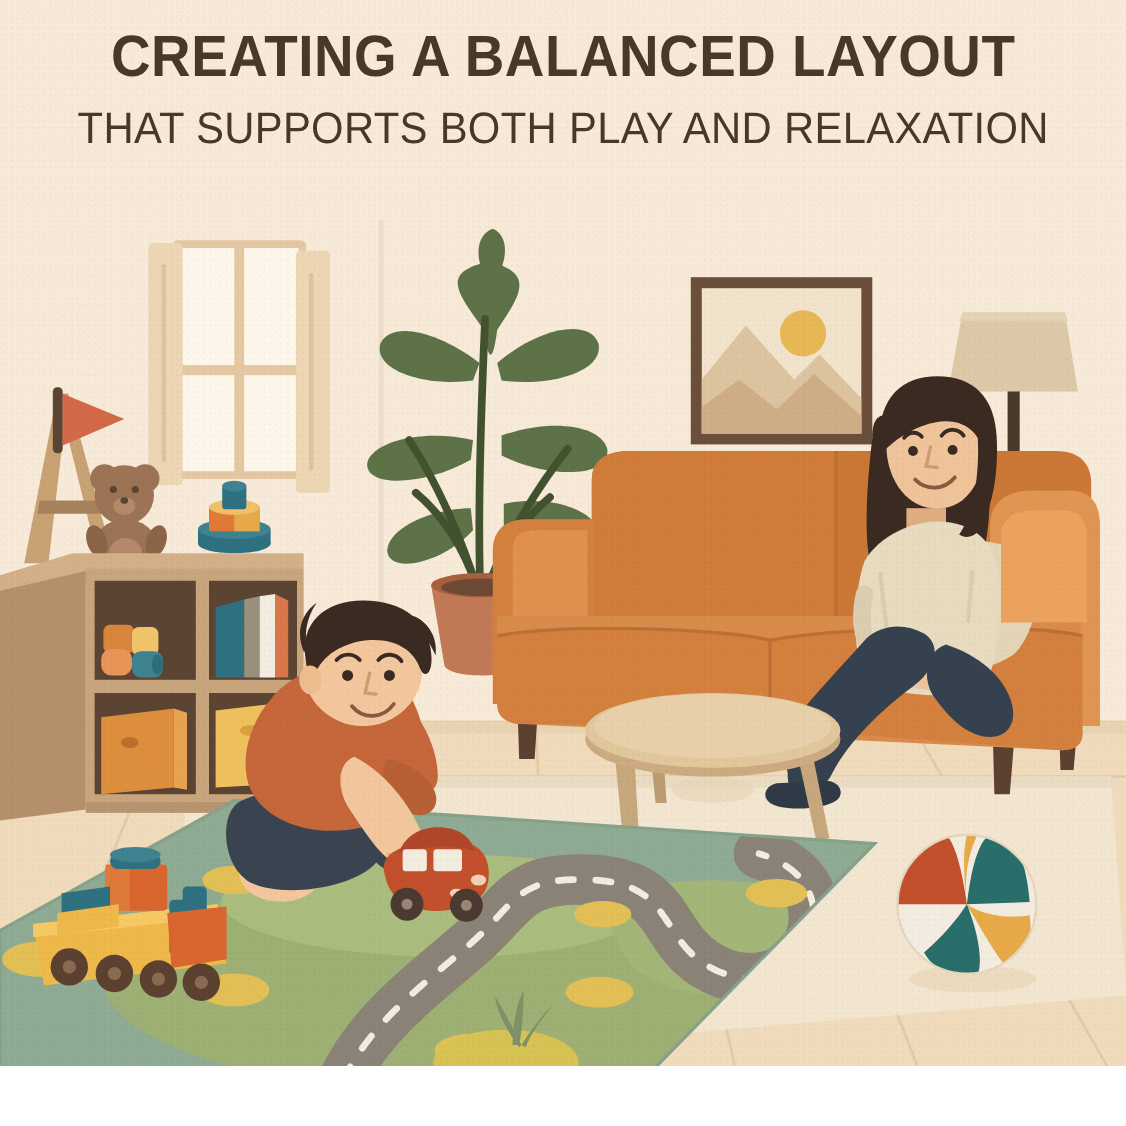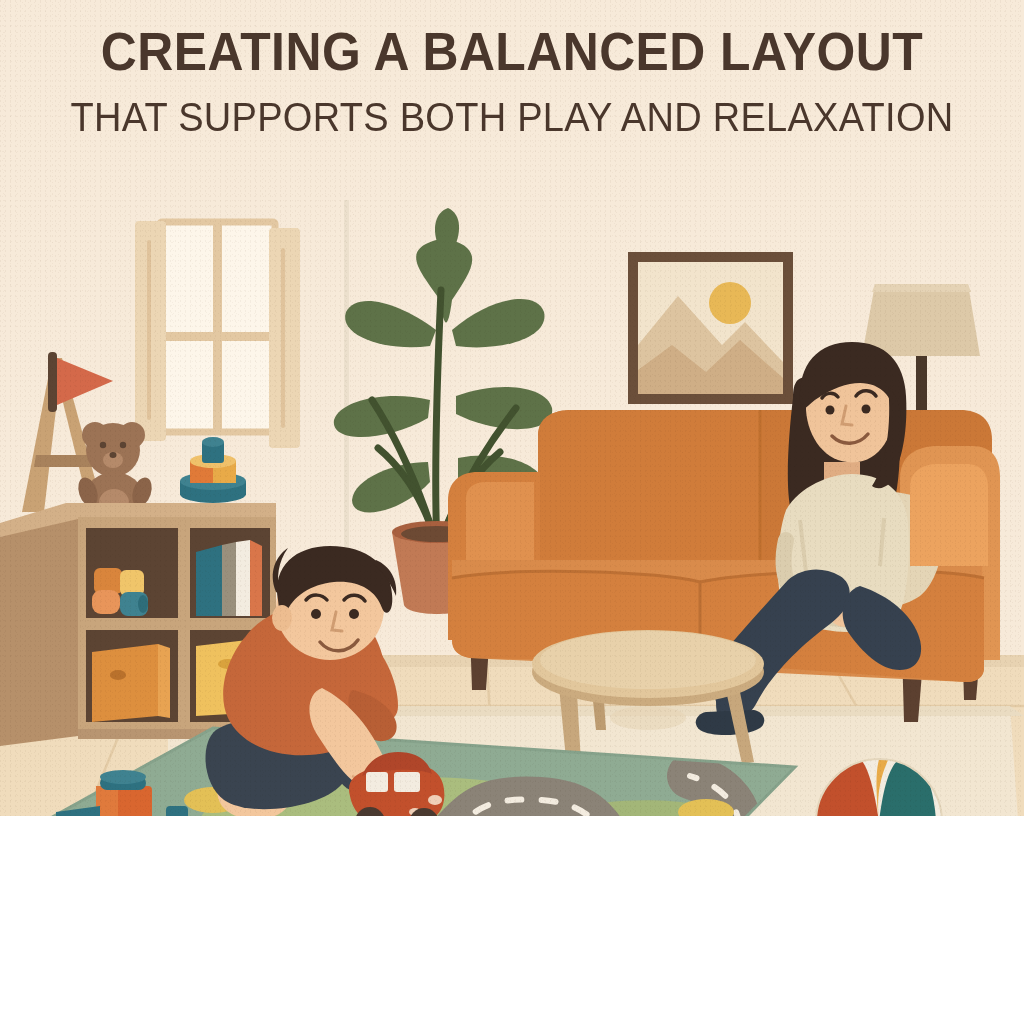--- a/index.html
+++ b/index.html
@@ -1,19 +1,19 @@
 <!DOCTYPE html>
 <html><head>
 <meta charset="utf-8">
 <title>Creating a Balanced Layout</title>
 <style>
   html,body{margin:0;padding:0;background:#fff;}
   body{font-family:"Liberation Sans",sans-serif;}
   #scene{
-    position:relative;width:1024px;height:816px;overflow:hidden;
+    position:relative;width:1024px;height:969px;overflow:hidden;
     background:#fef9c3;
     text-decoration:underline;
   }
   #scene svg{position:absolute;top:0;left:0;}
   .hdr{position:absolute;left:0;width:1024px;text-align:center;color:#4a372c;}
   #title{
     top:24px;font-size:53px;font-weight:bold;letter-spacing:0.5px;
     line-height:1.05;
     font-family:"Liberation Sans",sans-serif;
     transform:scaleX(0.94);

